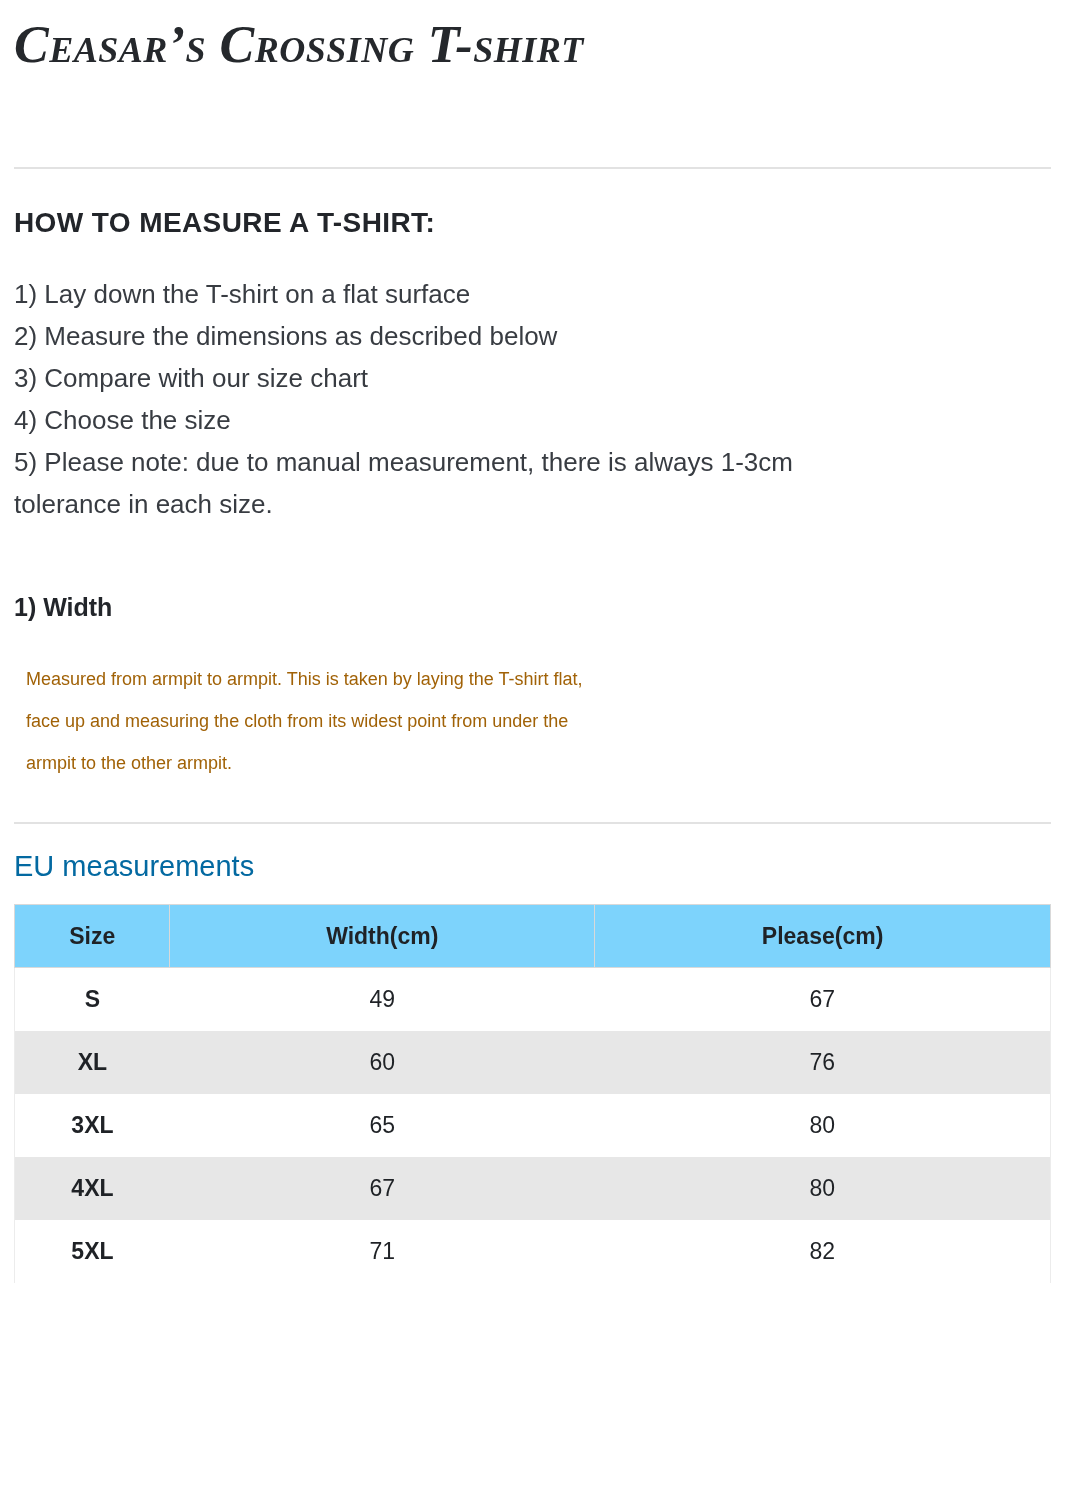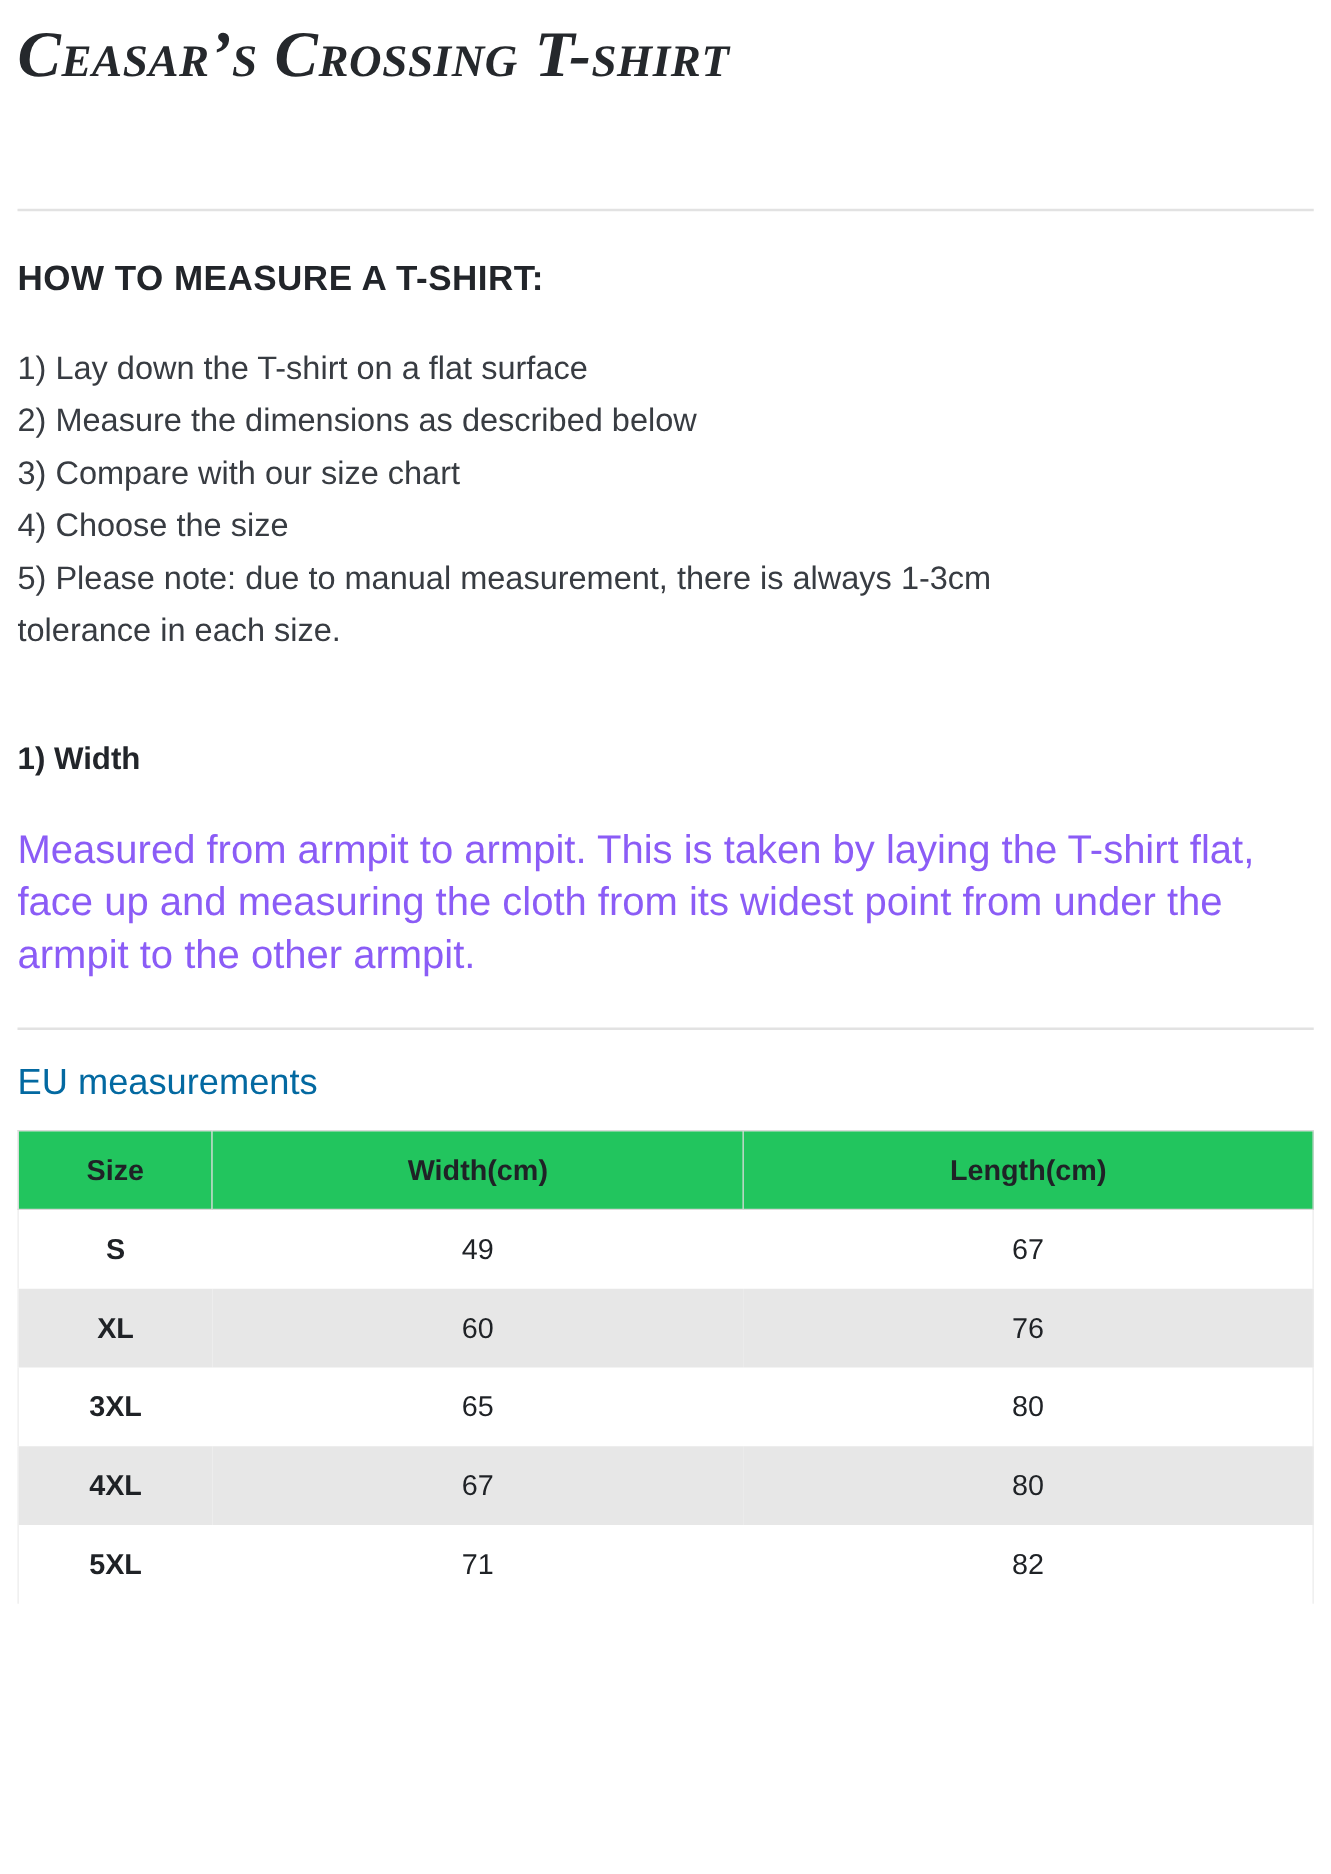--- a/index.html
+++ b/index.html
@@ -50,45 +50,45 @@
     color: #383c42;
     margin: 34px 0 0 0;
   }
   .sub-heading {
     font-size: 25px;
     font-weight: 700;
     color: #22252a;
     margin: 68px 0 0 0;
   }
   .para {
-    font-size: 32px;
+    font-size: 18px;
     line-height: 42px;
     white-space: pre-line;
-    color: #8b5cf6;
-    margin: 36px 0 0 0;
+    color: #a16207;
+    margin: 36px 0 0 12px;
   }
   .eu-heading {
     font-size: 29px;
     font-weight: 400;
     color: #0369a1;
     margin: 26px 0 0 0;
   }
   .size-table {
     width: 100%;
     border-collapse: collapse;
     margin-top: 21px;
     font-size: 23px;
     color: #1f2226;
   }
   .size-table thead th {
     border: 1px solid #d9d9d9;
     height: 60px;
     font-weight: 700;
     text-align: center;
-    background: #22c55e;
+    background: #7dd3fc;
   }
   .size-table tbody td {
     height: 61px;
     text-align: center;
     vertical-align: middle;
     font-weight: 400;
   }
   .size-table tbody td:first-child { border-left: 1px solid #ececec; }
   .size-table tbody td:last-child  { border-right: 1px solid #ececec; }
   .size-table tbody tr:nth-child(even) { background: #e7e7e7; }
@@ -130,21 +130,21 @@
   <table class="size-table">
     <colgroup>
       <col class="col-size">
       <col class="col-width">
       <col class="col-length">
     </colgroup>
     <thead>
       <tr>
         <th>Size</th>
         <th>Width(cm)</th>
-        <th>Length(cm)</th>
+        <th>Please(cm)</th>
       </tr>
     </thead>
     <tbody>
       <tr>
         <td class="cell-size">S</td>
         <td>49</td>
         <td>67</td>
       </tr>
       <tr>
         <td class="cell-size">XL</td>

